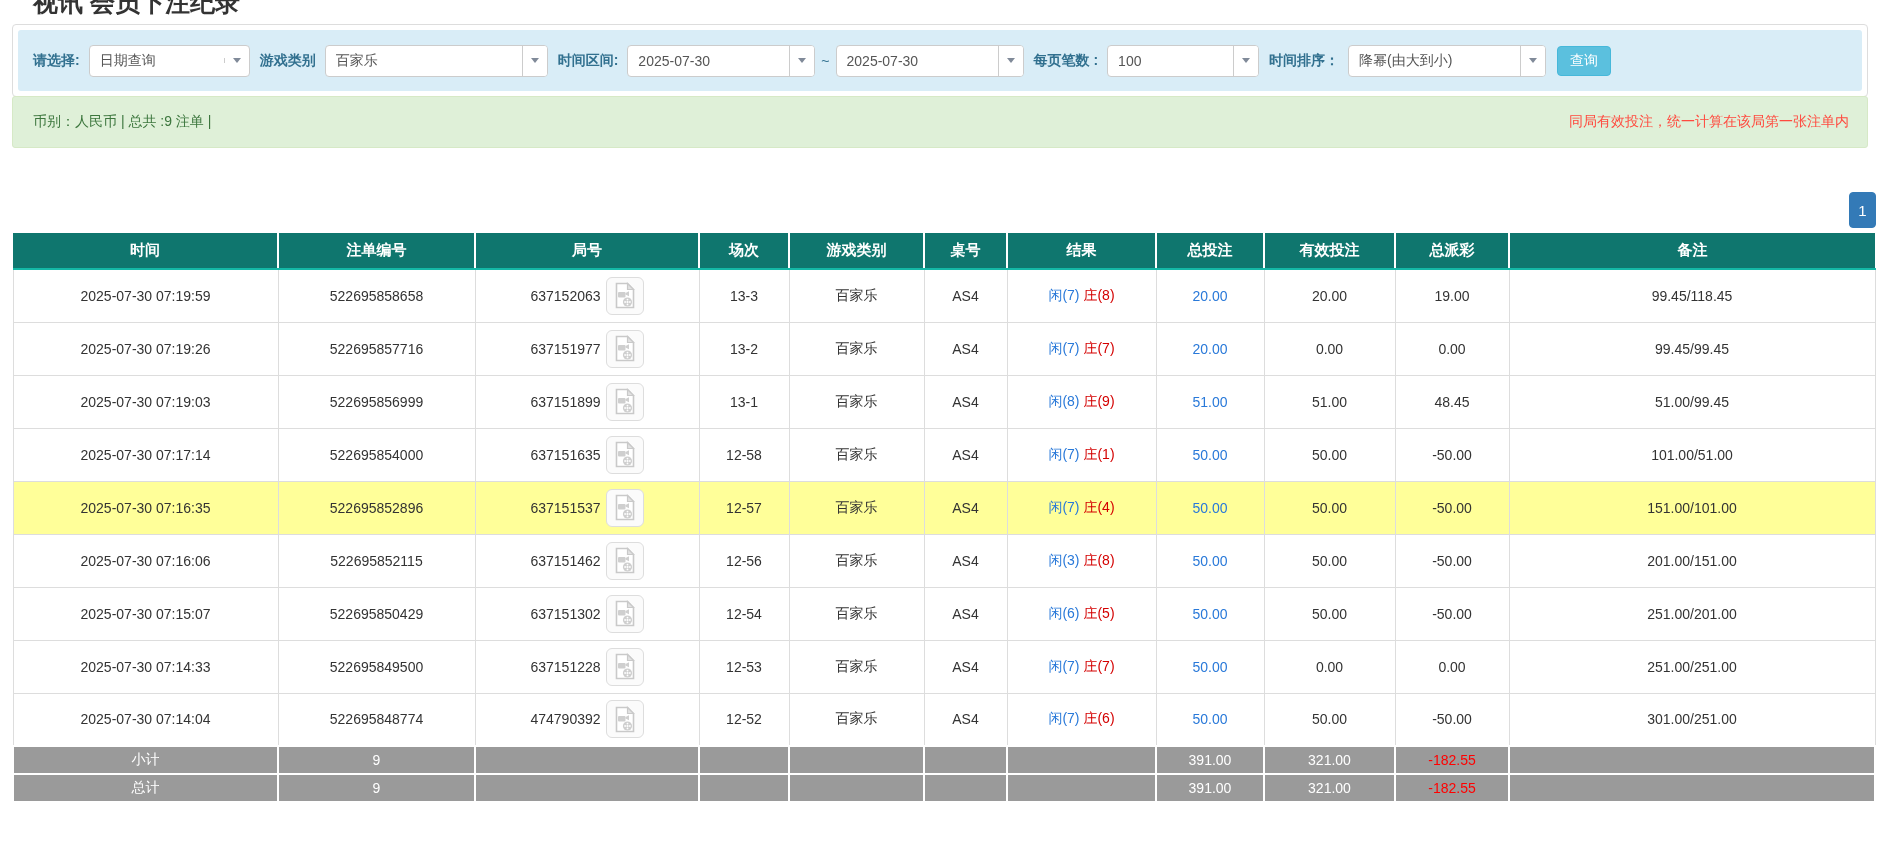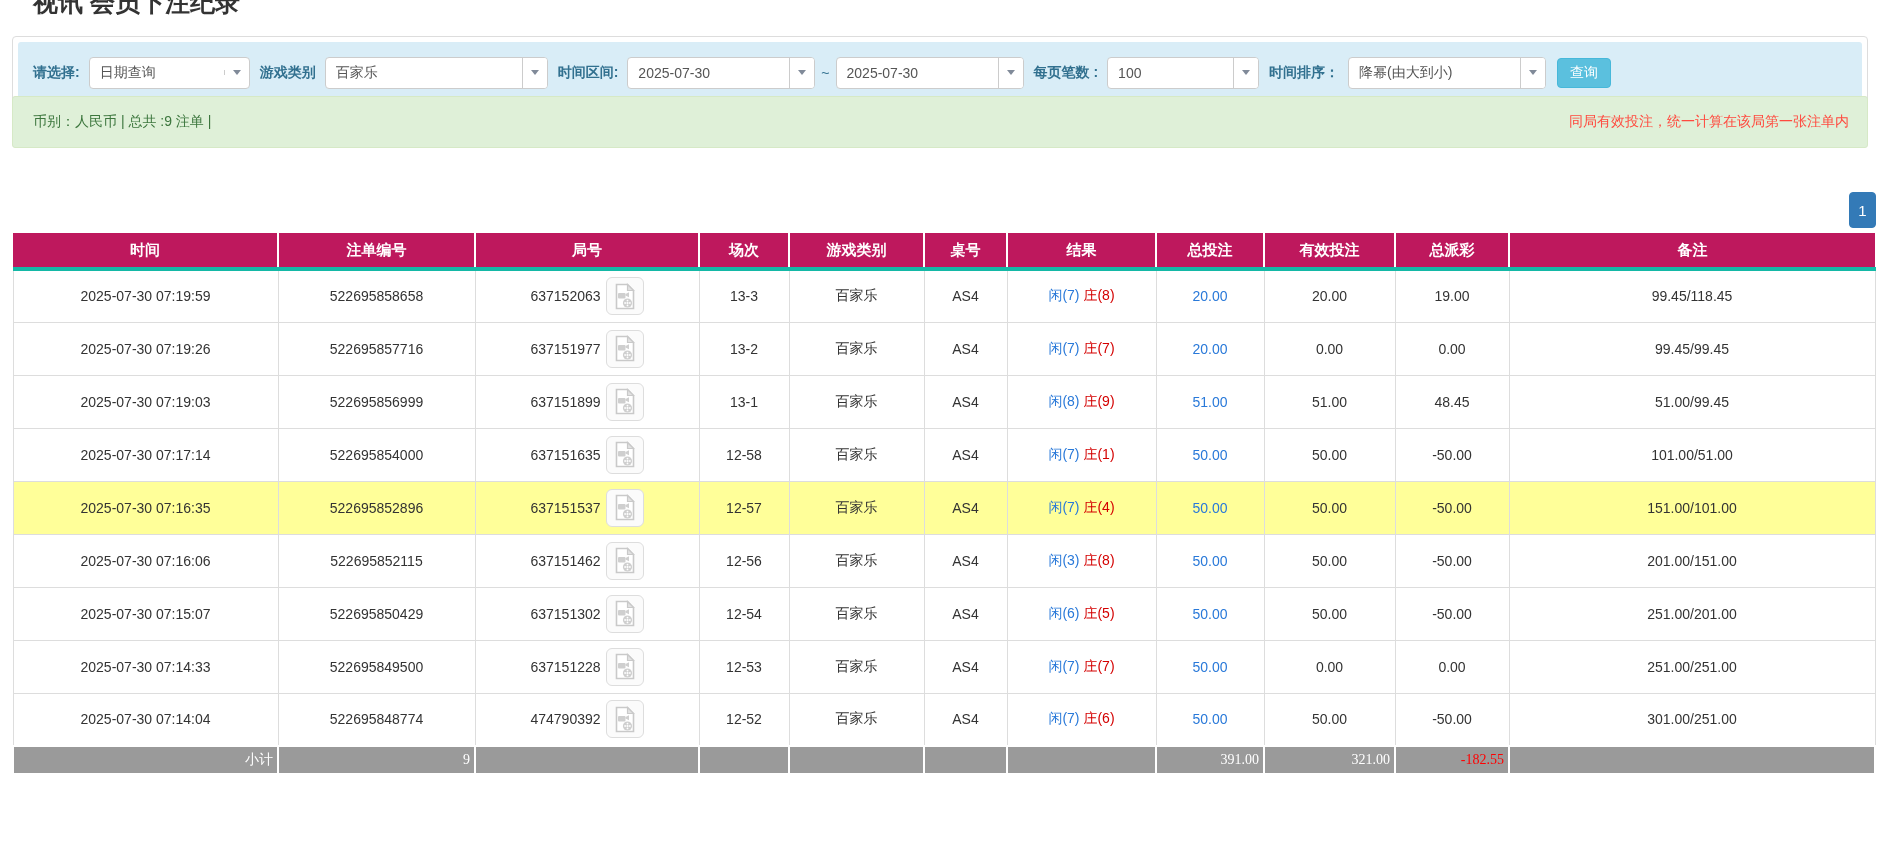--- a/index.html
+++ b/index.html
@@ -11,21 +11,21 @@
   }
 
   
   .page-title {
     position:absolute; left:33px; top:-14px;
     font-size:25px; font-weight:bold; color:#333; white-space:nowrap;
   }
 
   
   .filter-panel {
-    position:absolute; left:12px; top:36px; width:1856px; height:73px;
+    position:absolute; left:12px; top:24px; width:1856px; height:73px;
     background:#fff; border:1px solid #ddd; border-radius:4px; padding:5px;
   }
   .filter-bar {
     width:100%; height:100%; background:#d9edf7; border-radius:3px;
     display:flex; align-items:center; padding:0 12px 0 15px; white-space:nowrap;
   }
   .f-label { font-weight:bold; color:#31708f; font-size:14px; margin:0 9px 0 10px; }
   .f-label:first-child { margin-left:0; }
   .combo {
     display:inline-flex; align-items:stretch; background:#fff;
@@ -72,37 +72,37 @@
     color:#fff; font-size:15px; display:flex; align-items:center;
     justify-content:center; cursor:pointer;
   }
 
   
   table.records {
     position:absolute; left:12px; top:233px; width:1864px;
     border-collapse:collapse; table-layout:fixed; background:#fff;
   }
   table.records th {
-    background:#be185d; color:#fff; font-size:15px; font-weight:bold;
+    background:#0f766e; color:#fff; font-size:15px; font-weight:bold;
     height:36px; text-align:center; border-left:2px solid #fff;
-    border-bottom:4px solid #14b8a6; padding:0;
+    border-bottom:2px solid #14b8a6; padding:0;
   }
   table.records th:first-child { border-left:none; }
   table.records tbody td {
     height:53px; text-align:center; font-size:14px; color:#333;
     border:1px solid #ddd; padding:0 4px; background:#fff;
   }
   table.records tbody tr.highlight td { background:#ffff99; }
   .result-player { color:#2979d9; }
   .result-banker { color:#d40000; }
   .link { color:#2979d9; cursor:pointer; }
   .neg  { color:#ff0000; }
   table.records tfoot td {
-    height:28px; text-align:right; font-size:14px; color:#fff;
-    background:#9a9a9a; border:2px solid #fff; padding:0 4px;font-family:Liberation Serif, serif;
+    height:28px; text-align:center; font-size:14px; color:#fff;
+    background:#9a9a9a; border:2px solid #fff; padding:0 4px;
   }
   table.records tfoot td.neg { color:#ff0000; }
   table.records tfoot { border-bottom:1px solid #ccc; }
 
   
   .round-cell-inner { display:inline-flex; align-items:center; gap:5px; }
   .video-btn {
     width:38px; height:38px; background:#fbfbfb; border:1px solid #ddd;
     border-radius:6px; display:inline-flex; align-items:center;
     justify-content:center; cursor:pointer; padding:0;
@@ -473,14 +473,27 @@
         <td></td>
         <td></td>
         <td></td>
         <td></td>
         <td></td>
         <td>391.00</td>
         <td>321.00</td>
         <td class="neg">-182.55</td>
         <td></td>
       </tr>
+      <tr>
+        <td>总计</td>
+        <td>9</td>
+        <td></td>
+        <td></td>
+        <td></td>
+        <td></td>
+        <td></td>
+        <td>391.00</td>
+        <td>321.00</td>
+        <td class="neg">-182.55</td>
+        <td></td>
+      </tr>
     </tfoot>
 </table>
 
 </body></html>

